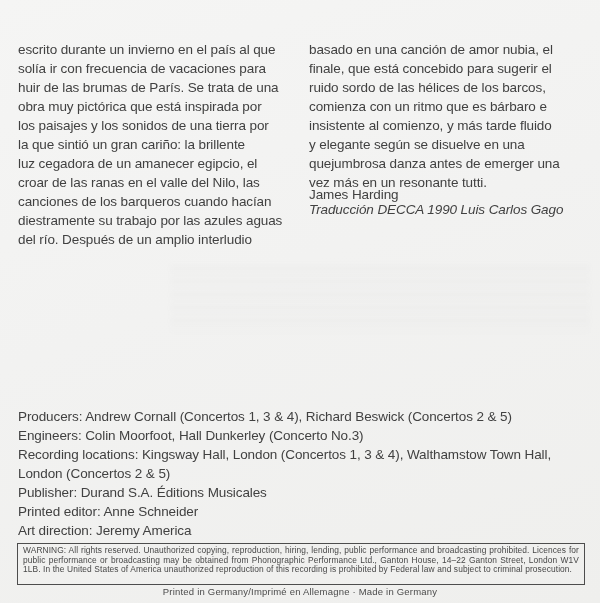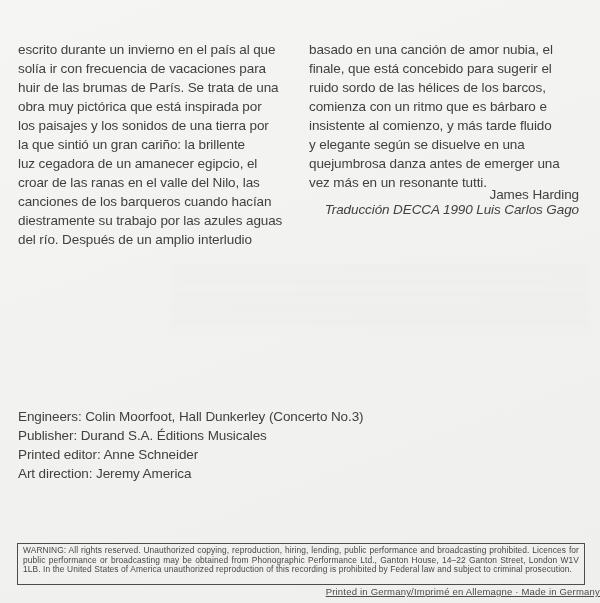--- a/index.html
+++ b/index.html
@@ -44,21 +44,20 @@
     letter-spacing: -0.1px;
     white-space: pre;
     color: #414141;
   }
   .col-left  { left: 18px; }
   .col-right { left: 309px; }
   .byline {
     position: absolute;
     left: 309px;
     width: 270px;
-    text-align: right;
     font-size: 13.5px;
     line-height: 19px;
     letter-spacing: -0.1px;
     color: #414141;
   }
   .byline-author { top: 185px; }
   .byline-translation { top: 200px; font-style: italic; }
   .credits {
     position: absolute;
     left: 18px;
@@ -86,25 +85,24 @@
     line-height: 9.5px;
     letter-spacing: 0.1px;
     text-align: justify;
     color: #474747;
   }
   .printed-line {
     position: absolute;
     top: 586px;
     left: 0;
     width: 100%;
-    text-align: right;
+    text-align: center;
     font-size: 9.5px;
     letter-spacing: 0.2px;
     color: #4c4c4c;
-    text-decoration: underline;
   }
 </style>
 </head>
 <body>
 
 <div class="page">
 
   <div class="ghost"></div>
 
   <div class="col col-left">escrito durante un invierno en el país al que
@@ -126,21 +124,24 @@
 insistente al comienzo, y más tarde fluido
 y elegante según se disuelve en una
 quejumbrosa danza antes de emerger una
 vez más en un resonante tutti.</div>
 
   <div class="byline byline-author">James Harding</div>
 
   <div class="byline byline-translation">Traducción DECCA 1990 Luis Carlos Gago</div>
 
   <div class="credits">
+    <div class="credit-line">Producers: Andrew Cornall (Concertos 1, 3 &amp; 4), Richard Beswick (Concertos 2 &amp; 5)</div>
     <div class="credit-line">Engineers: Colin Moorfoot, Hall Dunkerley (Concerto No.3)</div>
+    <div class="credit-line">Recording locations: Kingsway Hall, London (Concertos 1, 3 &amp; 4), Walthamstow Town Hall,
+London (Concertos 2 &amp; 5)</div>
     <div class="credit-line">Publisher: Durand S.A. Éditions Musicales</div>
     <div class="credit-line">Printed editor: Anne Schneider</div>
     <div class="credit-line">Art direction: Jeremy America</div>
   </div>
 
   <div class="warning-box">
     <p class="warning-text">WARNING: All rights reserved. Unauthorized copying, reproduction, hiring, lending, public performance and broadcasting prohibited. Licences for public performance or broadcasting may be obtained from Phonographic Performance Ltd., Ganton House, 14–22 Ganton Street, London W1V 1LB. In the United States of America unauthorized reproduction of this recording is prohibited by Federal law and subject to criminal prosecution.</p>
   </div>
 
   <div class="printed-line">Printed in Germany/Imprimé en Allemagne · Made in Germany</div>

